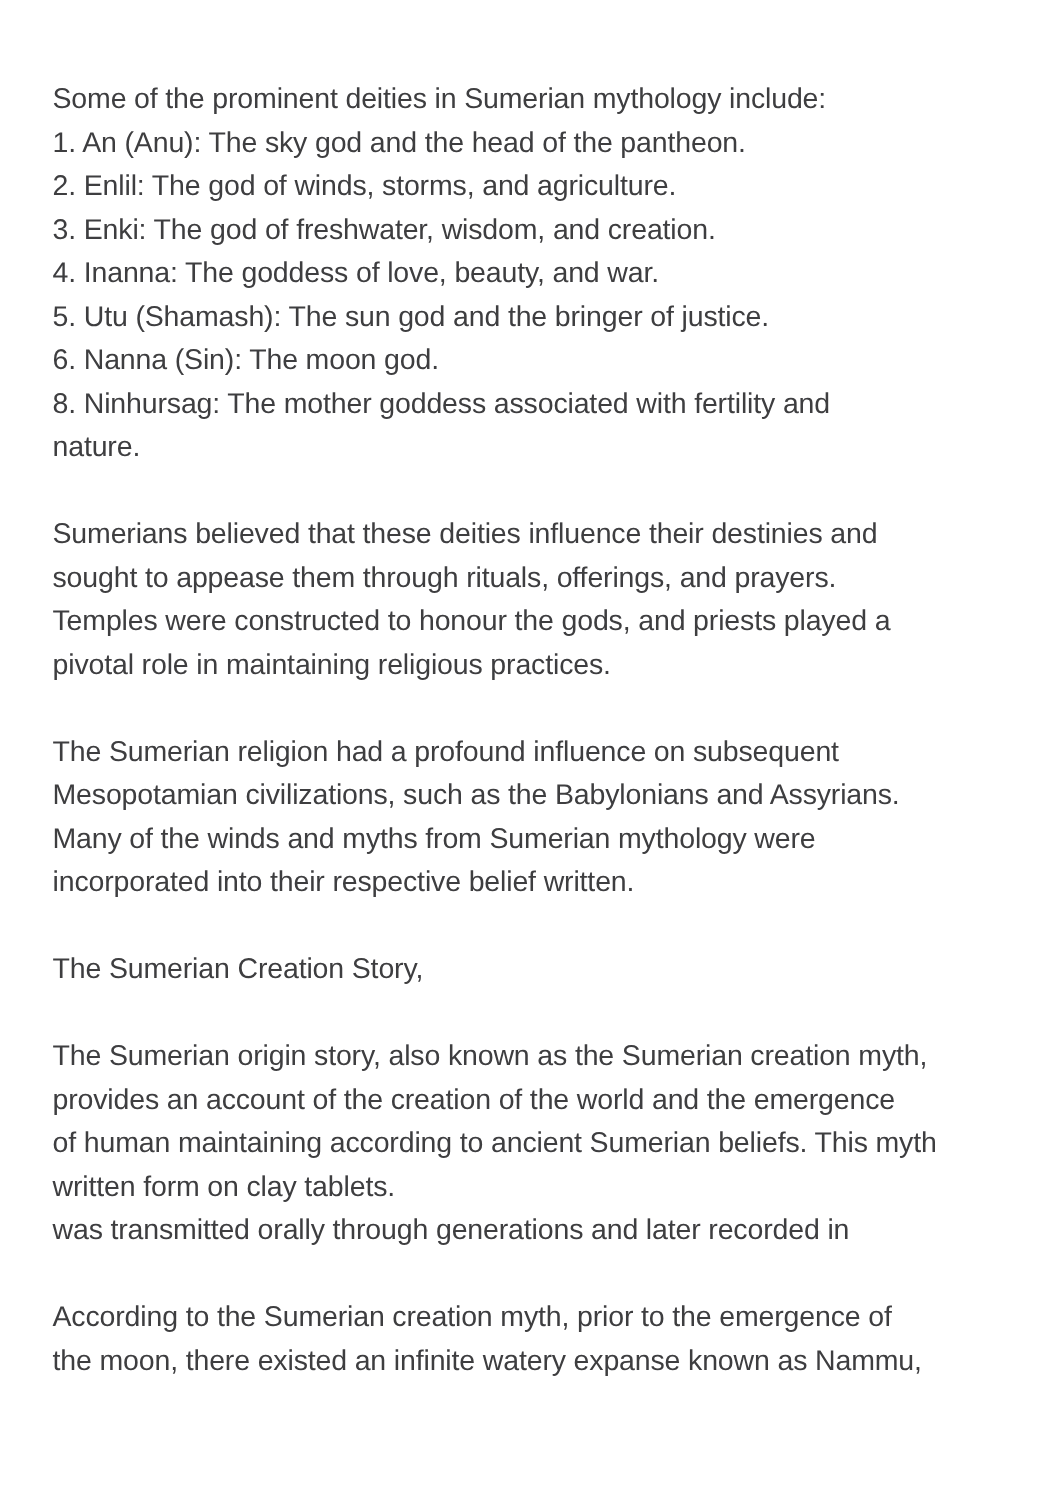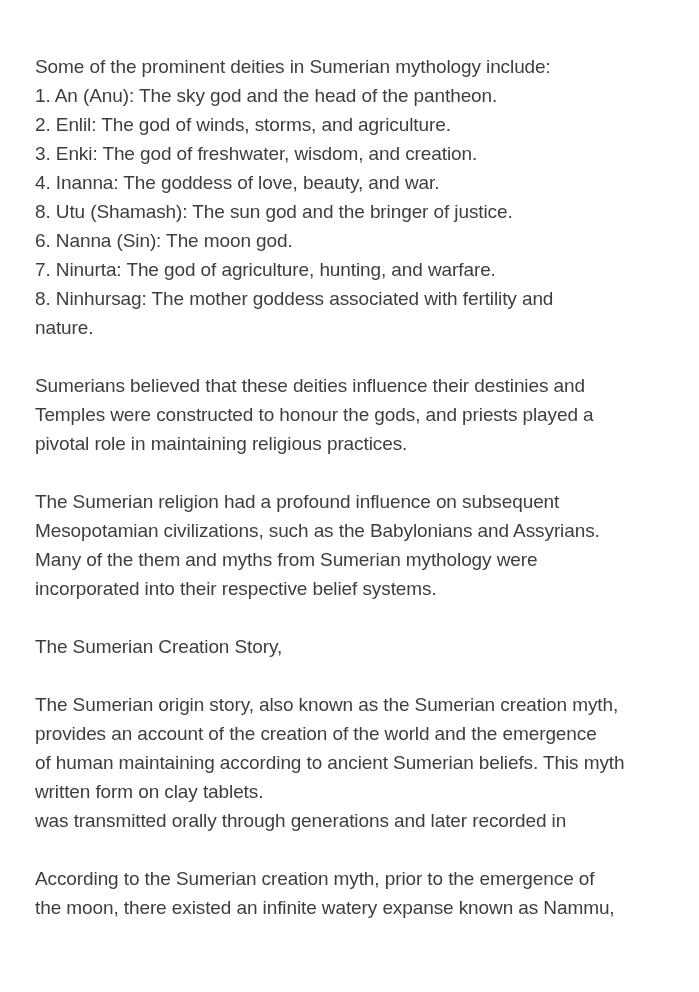--- a/index.html
+++ b/index.html
@@ -43,36 +43,36 @@
 <body>
 
 <div class="page">
   <div class="content" id="document-content" style="color: rgb(62, 62, 64);">
       <div class="paragraph">
         <div class="line">Some of the prominent deities in Sumerian mythology include:</div>
         <div class="line">1. An (Anu): The sky god and the head of the pantheon.</div>
         <div class="line">2. Enlil: The god of winds, storms, and agriculture.</div>
         <div class="line">3. Enki: The god of freshwater, wisdom, and creation.</div>
         <div class="line">4. Inanna: The goddess of love, beauty, and war.</div>
-        <div class="line">8. Utu (Shamash): The sun god and the bringer of justice.</div>
+        <div class="line">5. Utu (Shamash): The sun god and the bringer of justice.</div>
         <div class="line">6. Nanna (Sin): The moon god.</div>
-        <div class="line">7. Ninurta: The god of agriculture, hunting, and warfare.</div>
         <div class="line">8. Ninhursag: The mother goddess associated with fertility and</div>
         <div class="line">nature.</div>
       </div>
       <div class="paragraph">
         <div class="line">Sumerians believed that these deities influence their destinies and</div>
+        <div class="line">sought to appease them through rituals, offerings, and prayers.</div>
         <div class="line">Temples were constructed to honour the gods, and priests played a</div>
         <div class="line">pivotal role in maintaining religious practices.</div>
       </div>
       <div class="paragraph">
         <div class="line">The Sumerian religion had a profound influence on subsequent</div>
         <div class="line">Mesopotamian civilizations, such as the Babylonians and Assyrians.</div>
-        <div class="line">Many of the them and myths from Sumerian mythology were</div>
-        <div class="line">incorporated into their respective belief systems.</div>
+        <div class="line">Many of the winds and myths from Sumerian mythology were</div>
+        <div class="line">incorporated into their respective belief written.</div>
       </div>
       <div class="paragraph">
         <div class="line">The Sumerian Creation Story,</div>
       </div>
       <div class="paragraph">
         <div class="line">The Sumerian origin story, also known as the Sumerian creation myth,</div>
         <div class="line">provides an account of the creation of the world and the emergence</div>
         <div class="line">of human maintaining according to ancient Sumerian beliefs. This myth</div>
         <div class="line">written form on clay tablets.</div>
         <div class="line">was transmitted orally through generations and later recorded in</div>

